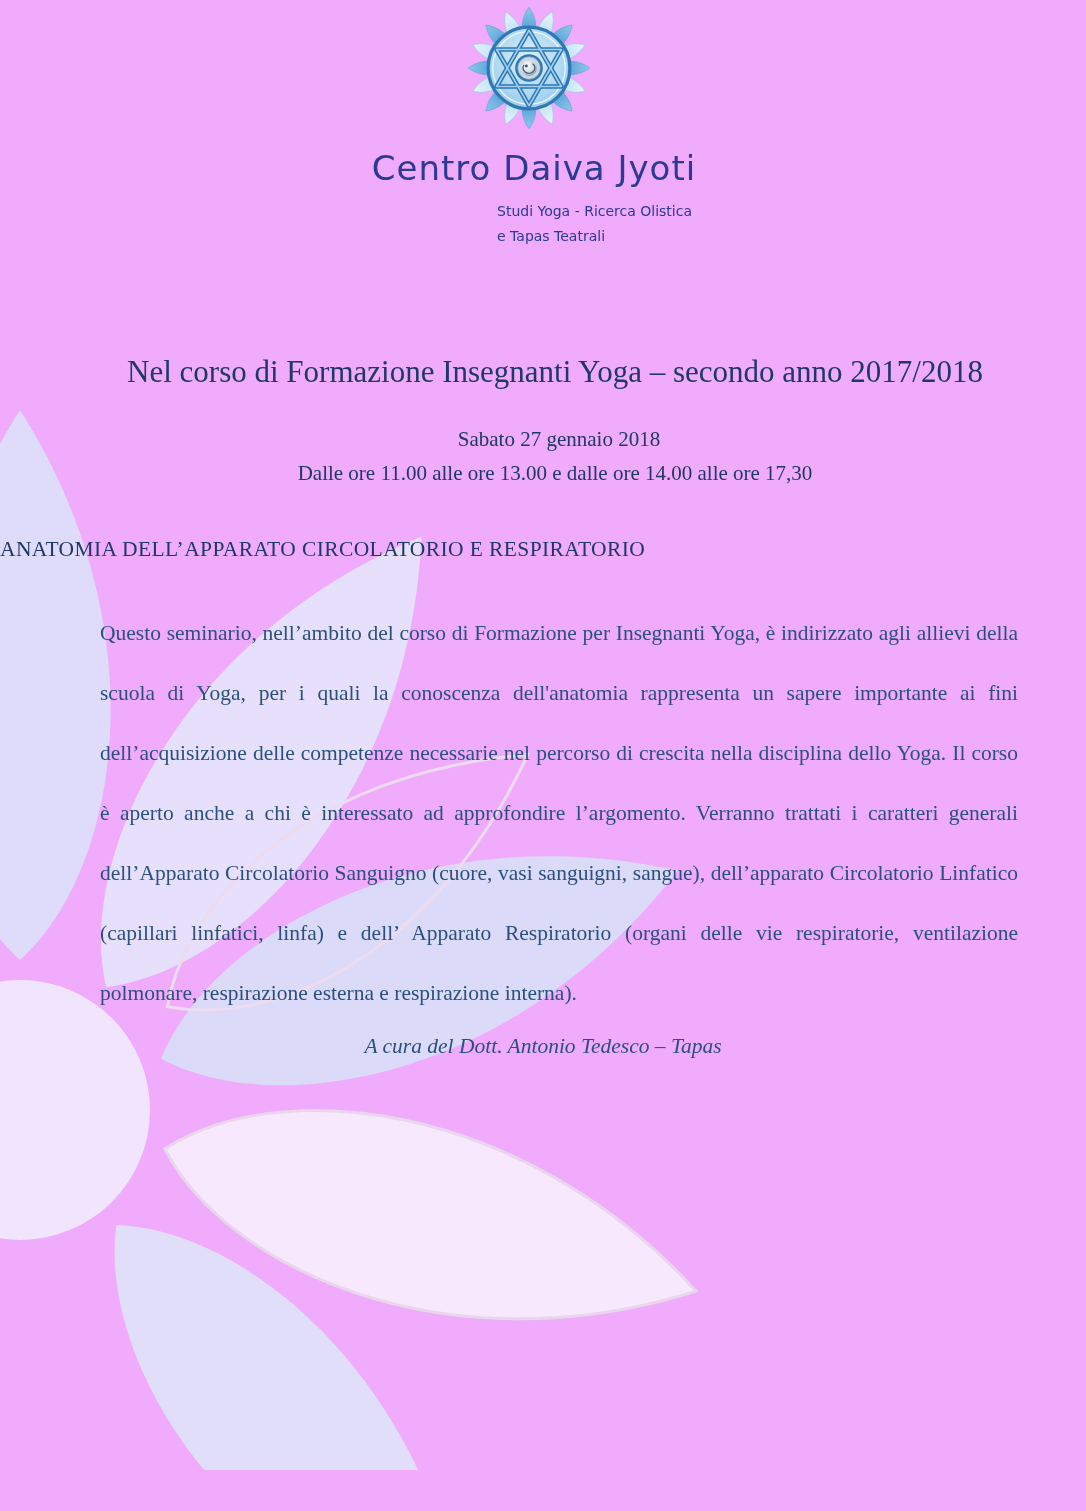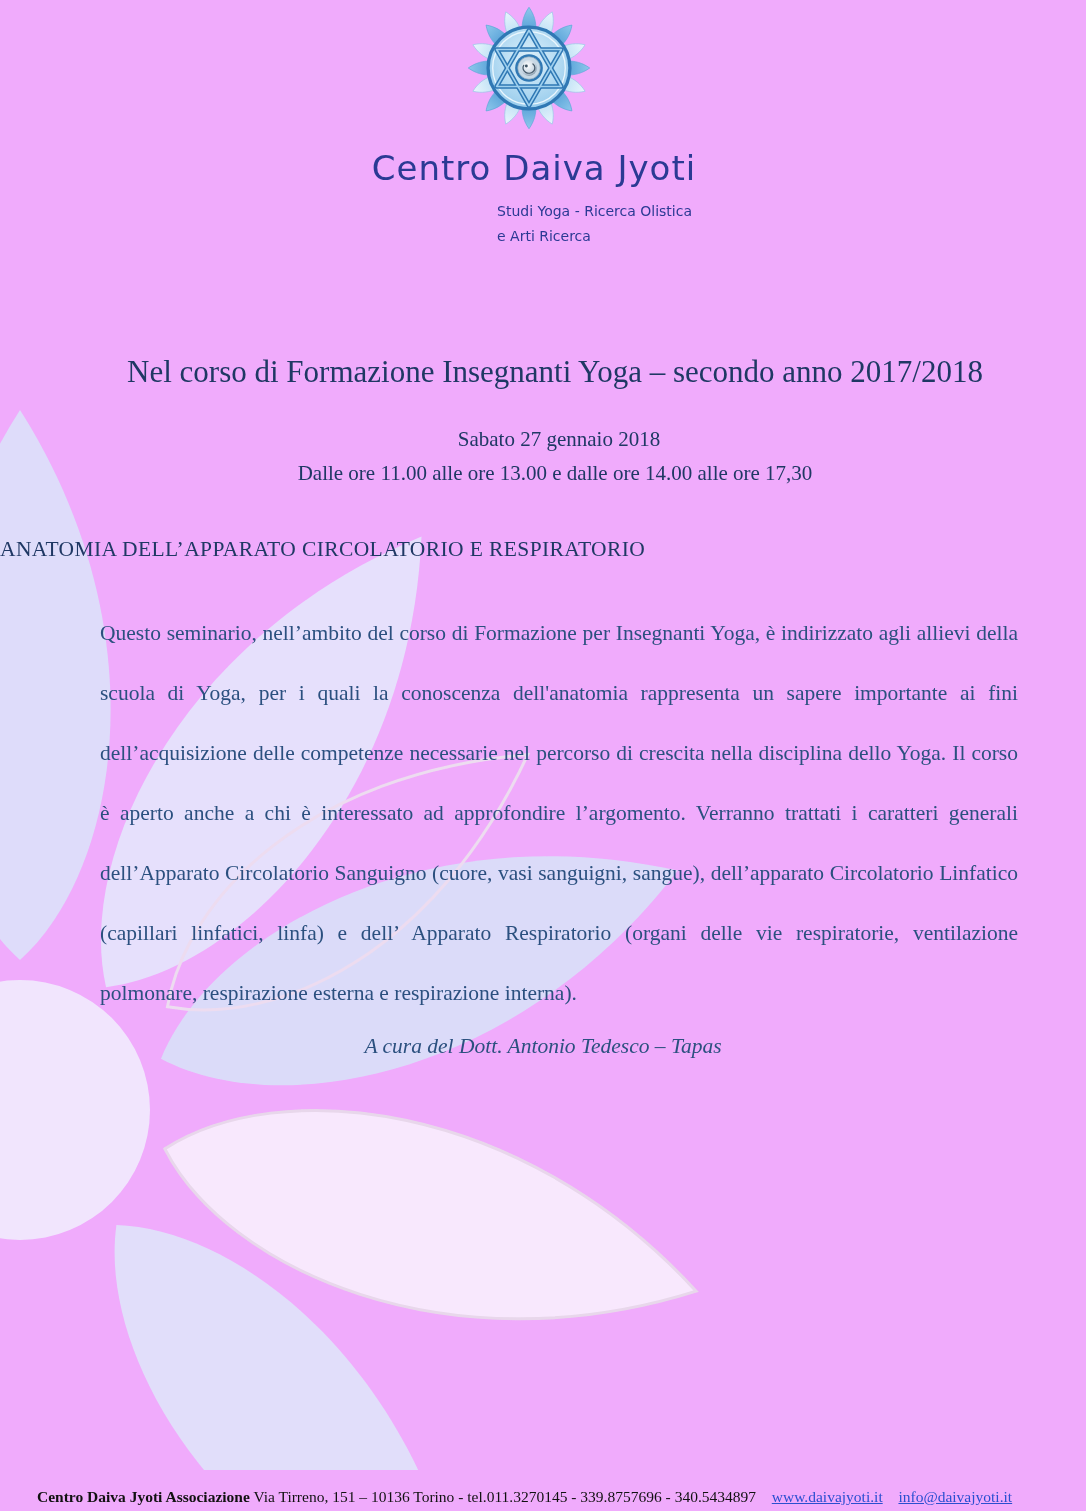--- a/index.html
+++ b/index.html
@@ -228,35 +228,27 @@
       <circle cx="100" cy="100" r="17" fill="#c8d9e6" stroke="#8aa6ba" stroke-width="1"></circle>
       <circle cx="100" cy="100" r="12" fill="url(#sphere)"></circle>
       <path d="M92,96 a9,8 0 1 0 14,-2" fill="none" stroke="#4a5e6e" stroke-width="2" stroke-linecap="round"></path>
       <circle cx="96" cy="97" r="2.2" fill="#3d5263"></circle>
     </svg>
 
     <div class="brand-name">Centro Daiva Jyoti</div>
 
     <div class="brand-subtitle">
       <div>Studi Yoga - Ricerca Olistica</div>
-      <div>e Arti Ricerca</div>
+      <div>e Tapas Teatrali</div>
     </div>
   </header>
 
   <main>
     <h1 class="event-title">Nel corso di Formazione Insegnanti Yoga – secondo anno 2017/2018</h1>
     <p class="event-date">Sabato 27 gennaio 2018</p>
     <p class="event-time">Dalle ore 11.00 alle ore 13.00 e dalle ore 14.00 alle ore 17,30</p>
     <p class="seminar-title">ANATOMIA DELL’APPARATO CIRCOLATORIO E RESPIRATORIO</p>
     <p class="description">Questo seminario, nell’ambito del corso di Formazione per Insegnanti Yoga, è indirizzato agli allievi della scuola di Yoga, per i quali la conoscenza dell'anatomia rappresenta un sapere importante ai fini dell’acquisizione delle competenze necessarie nel percorso di crescita nella disciplina dello Yoga. Il corso è aperto anche a chi è interessato ad approfondire l’argomento. Verranno trattati i caratteri generali dell’Apparato Circolatorio Sanguigno (cuore, vasi sanguigni, sangue), dell’apparato Circolatorio Linfatico (capillari linfatici, linfa) e dell’ Apparato Respiratorio (organi delle vie respiratorie, ventilazione polmonare, respirazione esterna e respirazione interna).</p>
     <p class="credit">A cura del Dott. Antonio Tedesco – Tapas</p>
   </main>
 
-  <footer class="footer">
-    <span class="org">Centro Daiva Jyoti Associazione</span>
-    <span>Via Tirreno, 151 – 10136  Torino - tel.011.3270145 - 339.8757696  - 340.5434897</span>
-    <span class="sep"></span>
-    <a>www.daivajyoti.it</a>
-    <span class="sep"></span>
-    <a>info@daivajyoti.it</a>
-  </footer>
 
 </div>
 
 </body></html>

